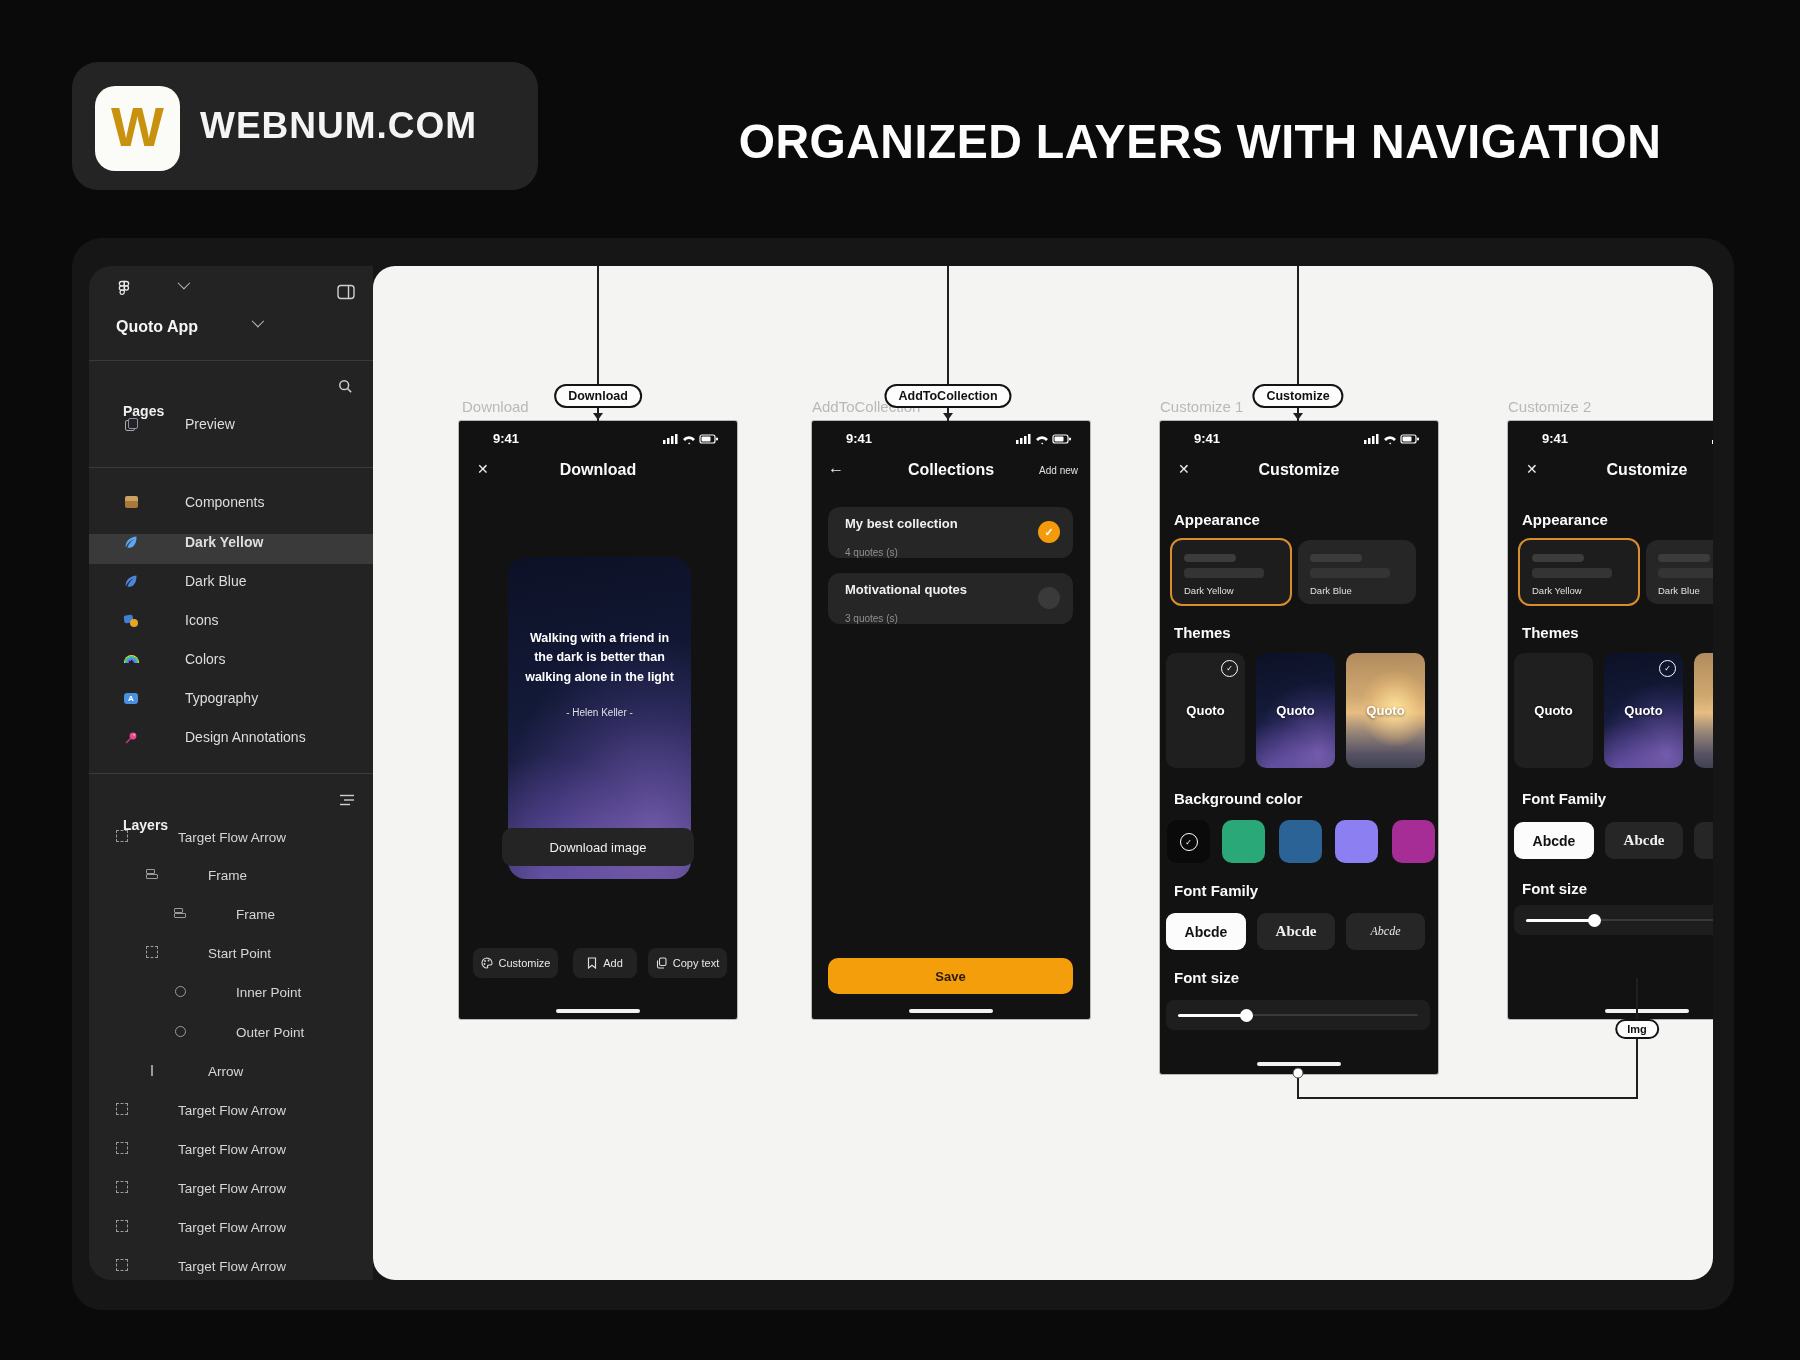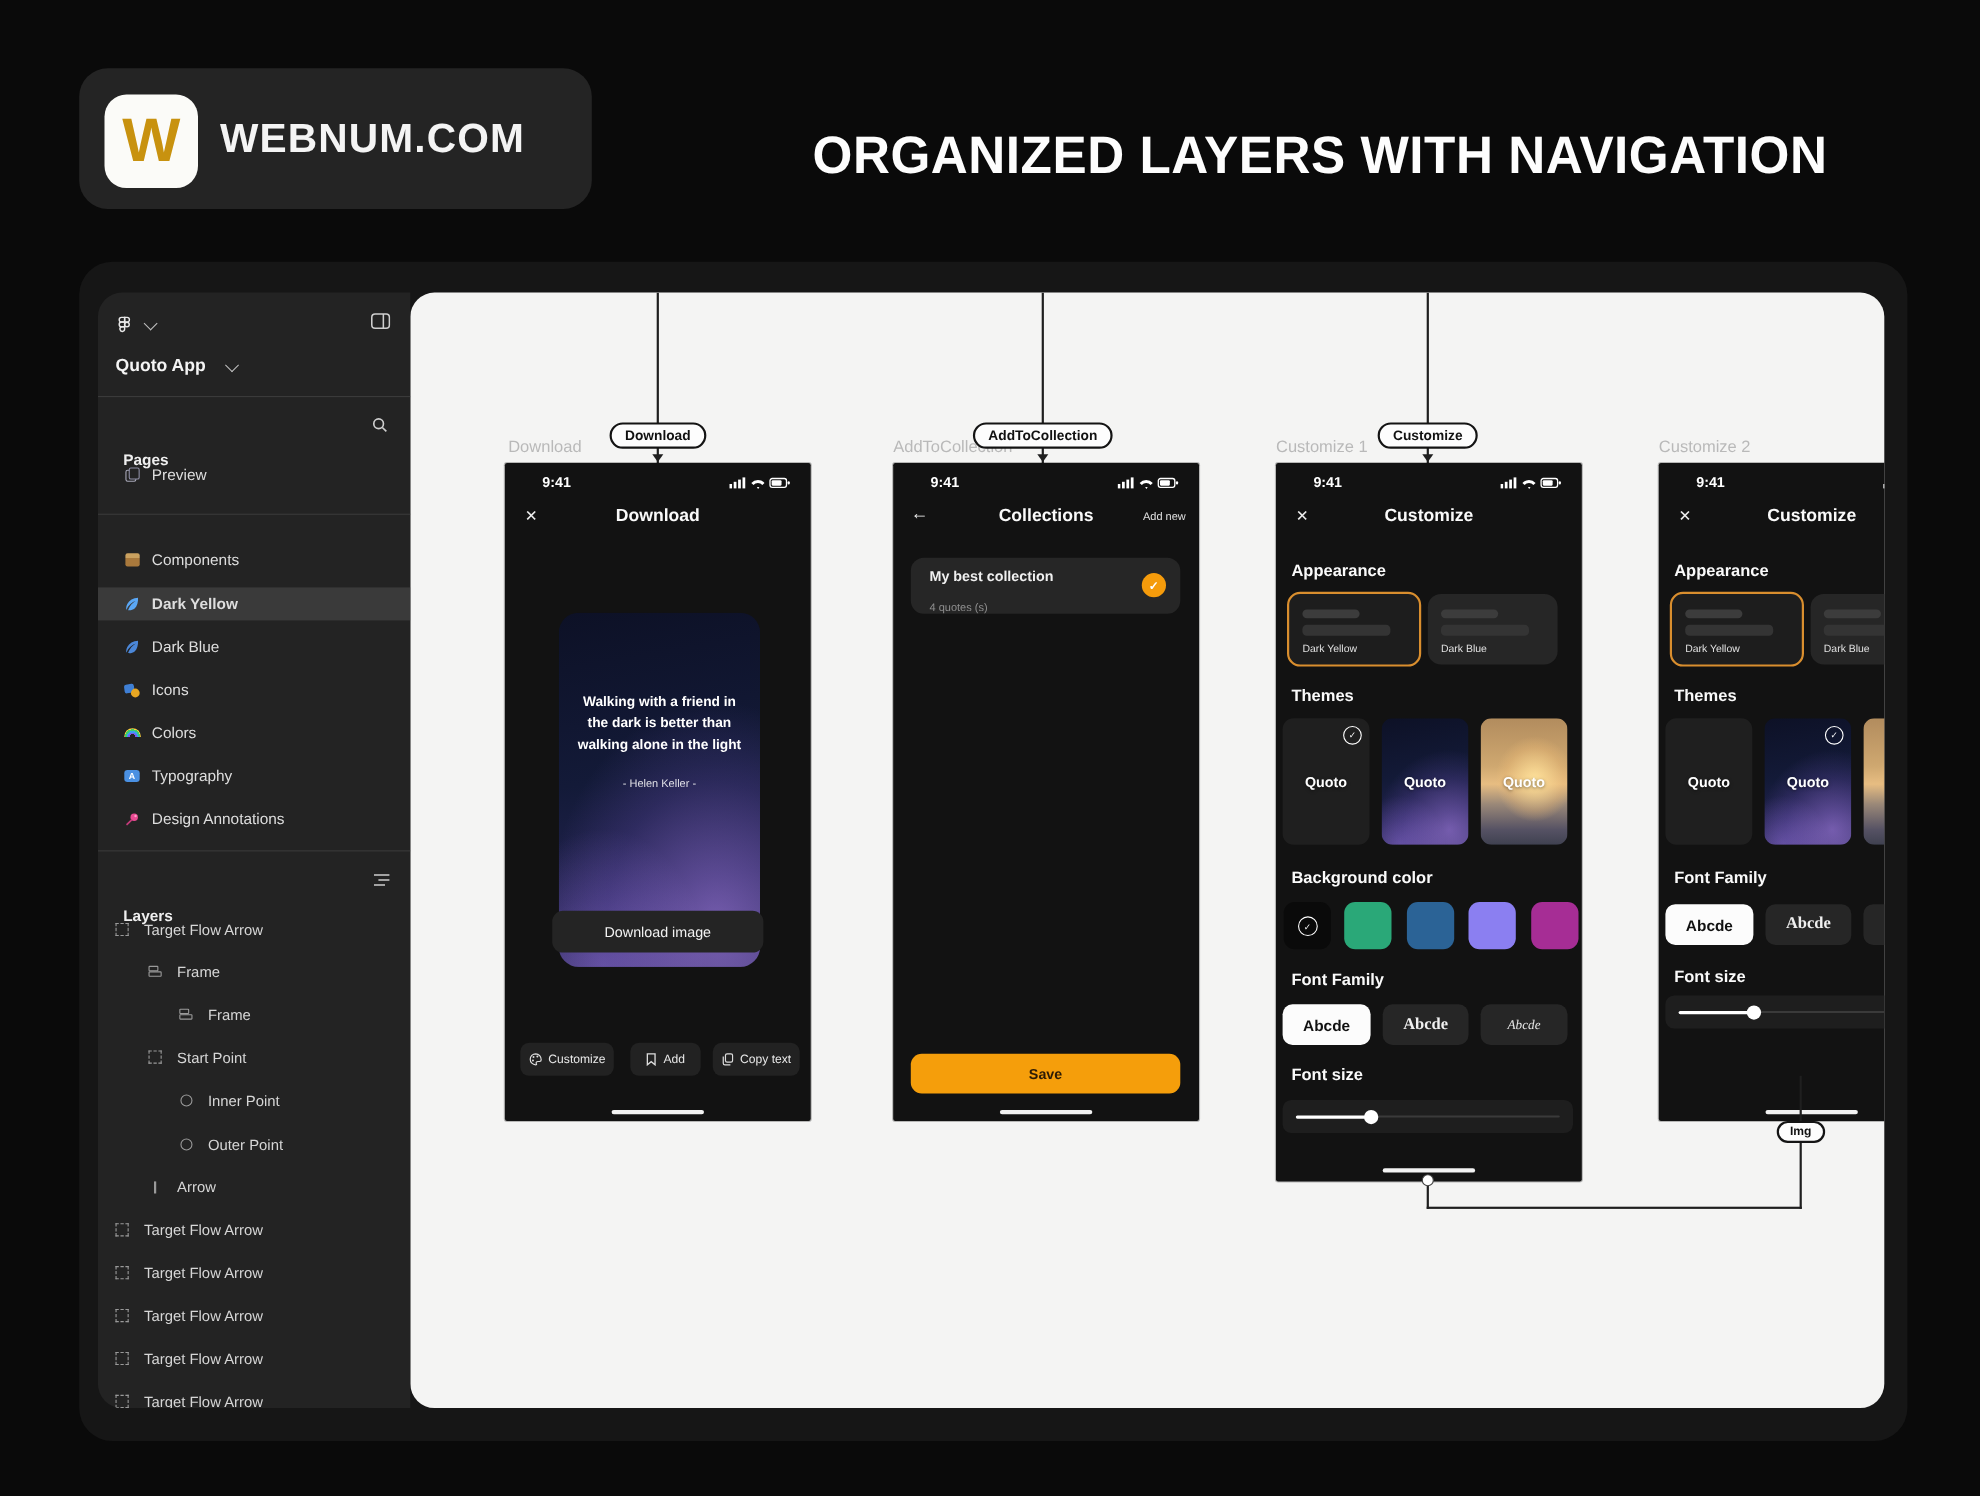--- a/index.html
+++ b/index.html
@@ -13,21 +13,21 @@
   .brand-text{left:128px;top:0;height:128px;display:flex;align-items:center;font-size:37px;font-weight:800;color:#f4f4f4;letter-spacing:1px;}
   .page-title{left:620px;top:96px;width:1160px;height:90px;display:flex;align-items:center;justify-content:center;font-size:48px;font-weight:800;color:#fdfdfd;letter-spacing:.5px;transform:scaleX(.97);}
 
   
   .workspace{left:72px;top:238px;width:1662px;height:1072px;background:#161616;border-radius:30px;}
   .canvas{left:301px;top:28px;width:1340px;height:1014px;background:#f4f4f3;border-radius:22px;overflow:hidden;}
   .sidebar{left:17px;top:28px;width:284px;height:1014px;background:#232323;border-radius:22px 0 0 22px;overflow:hidden;z-index:3;}
 
   
   .side-divider{left:0;width:284px;height:1px;background:#3a3a3a;}
-  .side-row{left:0;width:284px;height:30px;display:flex;align-items:center;color:#dedede;font-size:14px;}
+  .side-row{left:11px;width:284px;height:30px;display:flex;align-items:flex-start;color:#dedede;font-size:14px;gap:36px;}
   .side-head{font-weight:700;color:#efefef;margin-top:31px;}
   .proj-name{font-size:16px;font-weight:700;color:#f5f5f5;}
   .chev{width:8px;height:8px;border-right:1.6px solid #bdbdbd;border-bottom:1.6px solid #bdbdbd;transform:rotate(45deg) translateY(-2px);display:inline-block;margin-left:10px;}
   .hl-row{left:0;width:284px;height:30px;background:#3a3a3a;}
   .icon16{width:16px;height:16px;display:inline-flex;align-items:center;justify-content:center;margin-right:10px;flex:0 0 16px;}
   .lyr-icon{width:12px;height:12px;display:inline-flex;align-items:center;justify-content:center;margin-right:14px;flex:0 0 12px;}
   .dashed-sq{width:10px;height:10px;border:1.2px dashed #9a9a9a;}
   .circ-o{width:9px;height:9px;border:1.3px solid #9a9a9a;border-radius:50%;}
   .vline-i{width:2px;height:11px;background:#9a9a9a;}
   .frame-i{position:relative;width:12px;height:10px;}
@@ -195,20 +195,25 @@
       <div class="abs p-nav">
         <span class="abs p-back">←</span>
         <span class="abs p-title">Collections</span>
         <span class="abs p-nav-action">Add new</span>
       </div>
       <div class="abs col-card" style="top:86px;">
         <span class="abs col-title">My best collection</span>
         <span class="abs col-count">4 quotes (s)</span>
         <span class="abs col-check on">✓</span>
       </div>
+      <div class="abs col-card" style="top:152px;">
+        <span class="abs col-title">Motivational quotes</span>
+        <span class="abs col-count">3 quotes (s)</span>
+        <span class="abs col-check off"></span>
+      </div>
       <div class="abs btn-save" style="top:537px;">Save</div>
       <div class="abs home-bar" style="left:97px;top:588px;"></div>
     </div>
 
     <div class="abs phone" style="left:787px;top:155px;width:278px;height:653px;">
       <div class="abs p-time">9:41</div>
       <svg class="abs p-status" width="56" height="14" viewBox="0 0 56 14">
         <rect x="0" y="8" width="2.5" height="4" fill="#fff"></rect>
           <rect x="4" y="6" width="2.5" height="6" fill="#fff"></rect>
           <rect x="8" y="4" width="2.5" height="8" fill="#fff"></rect>

